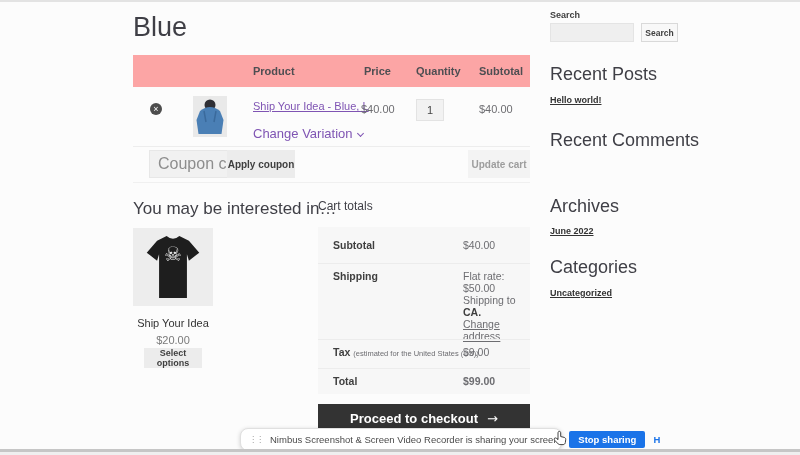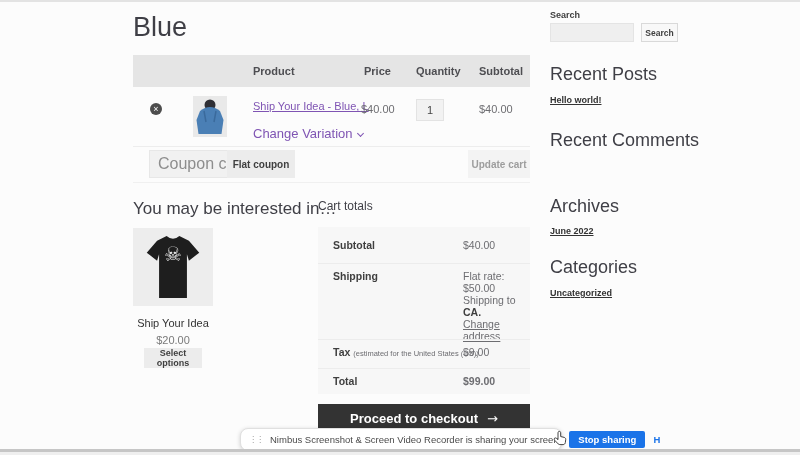--- a/index.html
+++ b/index.html
@@ -7,21 +7,21 @@
   .container {
     position:relative; width:800px; height:455px; background:#fcfcfc;
     font-family:"Liberation Sans",sans-serif; color:#43454b; overflow:hidden;
   }
   .top-line { position:absolute; top:0; left:0; width:800px; height:2px; background:#e3e3e3; }
 
   
   .page-title { position:absolute; left:133px; top:12px; font-size:27px; font-weight:300; color:#3f3f46; }
 
   
-  .thead { position:absolute; left:133px; top:55px; width:397px; height:32px; background:#e5e5e5;text-decoration:underline; }
+  .thead { position:absolute; left:133px; top:55px; width:397px; height:32px; background:#fca5a5;text-decoration:underline; }
   .thead span { position:absolute; top:10px; font-size:11px; font-weight:700; color:#4e4e52; }
   .th-product  { left:120px; } .th-price { left:231px; } .th-qty { left:283px; } .th-subtotal { left:346px; }
 
   .prow { position:absolute; left:133px; top:87px; width:397px; height:60px; border-bottom:1px solid #ededed; }
   .remove-btn { position:absolute; left:17px; top:16px; width:12px; height:12px; border-radius:50%;
     background:#4d4d4d; color:#fff; font-size:9px; line-height:12px; text-align:center; cursor:pointer; }
   .thumb { position:absolute; left:60px; top:9px; width:34px; height:41px; background:#e9e9e9; }
   .plink { position:absolute; left:120px; top:13px; font-size:11px; color:#7f54b3; text-decoration:underline; }
   .variation { position:absolute; left:120px; top:39px; font-size:13px; color:#7f54b3; }
   .chev { display:inline-block; width:5px; height:5px; border-right:1.5px solid #7f54b3; border-bottom:1.5px solid #7f54b3;
@@ -117,21 +117,21 @@
     </span>
     <a class="plink">Ship Your Idea - Blue, L</a>
     <a class="variation"><span>Change Variation</span><span class="chev"></span></a>
     <span class="pprice">$40.00</span>
     <input class="qty-input" value="1" style="">
     <span class="psub">$40.00</span>
   </div>
 
   <div class="crow">
     <input class="coupon-input" placeholder="Coupon code" style="">
-    <button class="btn apply-btn">Flat coupon</button>
+    <button class="btn apply-btn">Apply coupon</button>
     <button class="btn update-btn">Update cart</button>
   </div>
 
   <h2 class="int-heading">You may be interested in…</h2>
   <div class="tee-box">
     <svg width="80" height="78" viewBox="0 0 100 98">
       <path d="M30 16 L42 10 Q50 17 58 10 L70 16 L83 31 L70 41 L67.5 33 L67.5 88 L32.5 88 L32.5 33 L30 41 L17 31 Z" fill="#1e1e1e"></path>
     </svg>
     <span class="skull">☠</span>
   </div>

